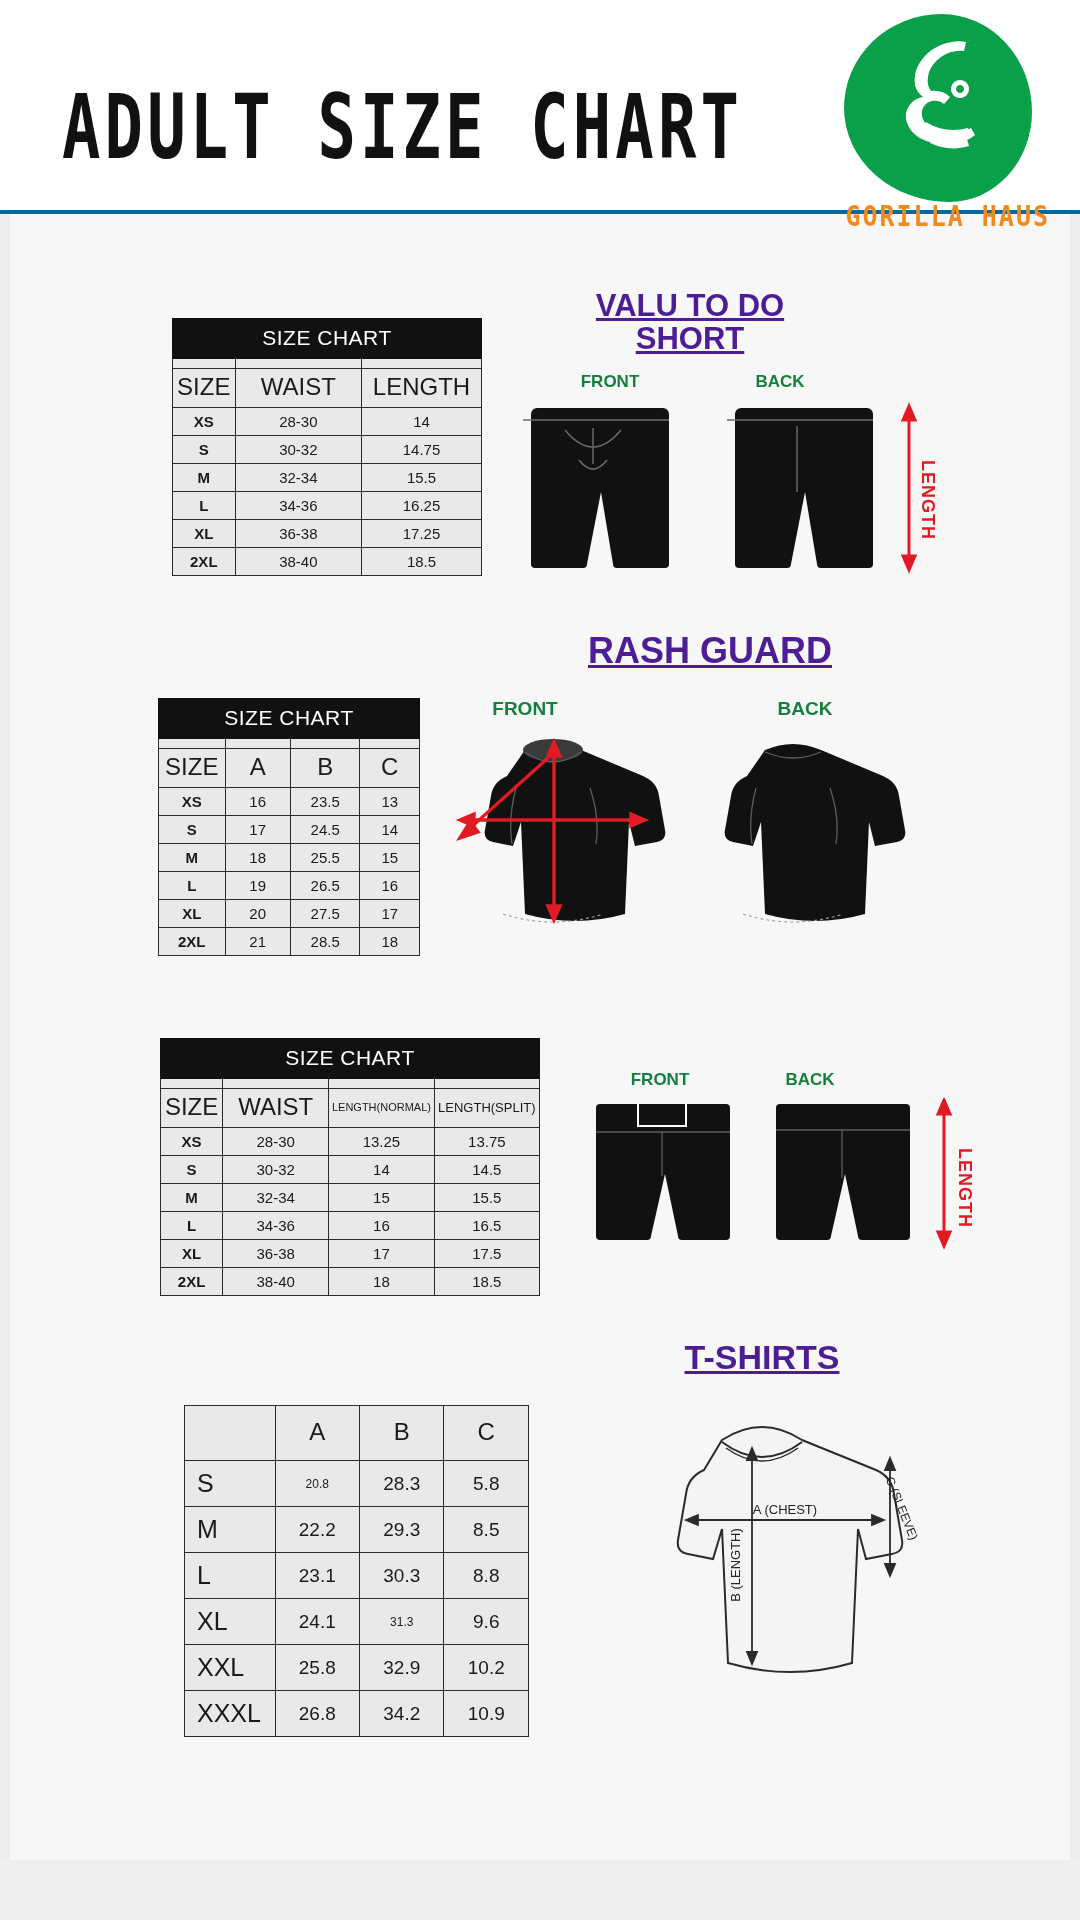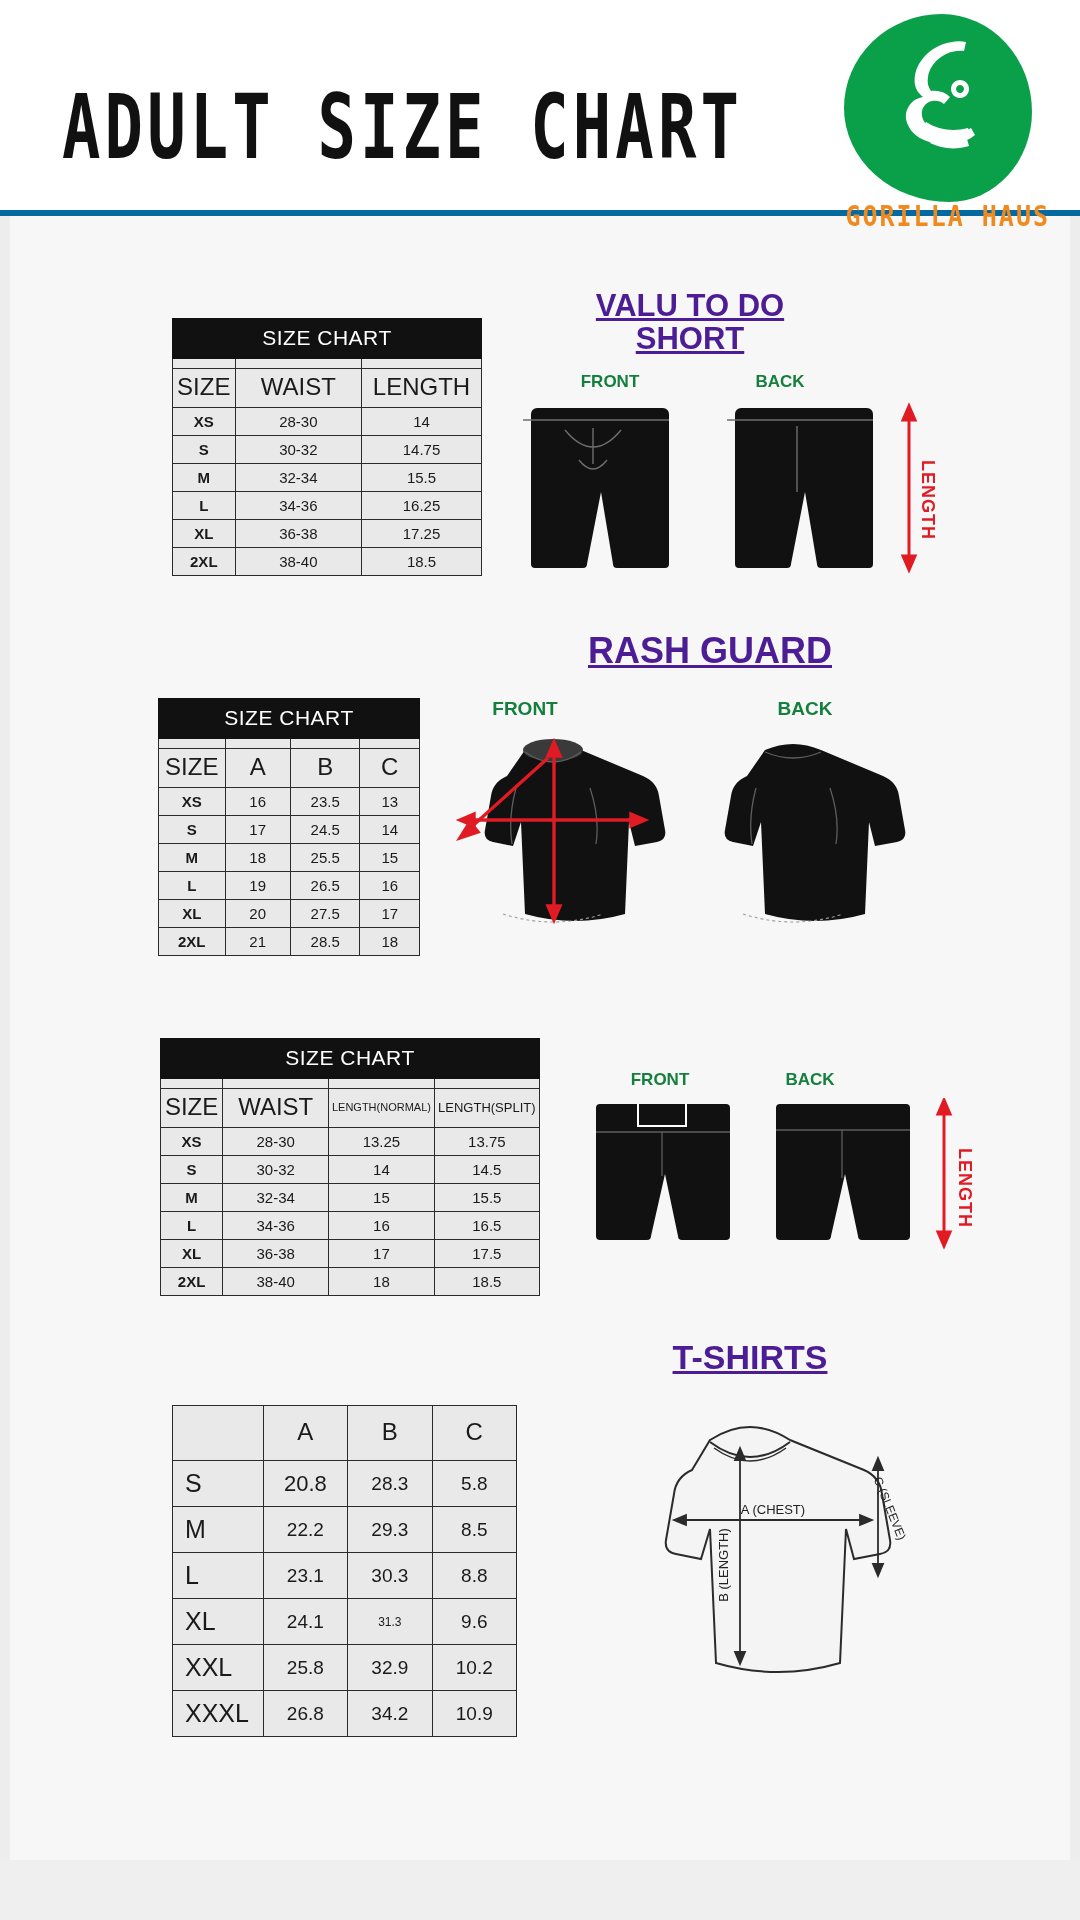--- a/index.html
+++ b/index.html
@@ -21,21 +21,21 @@
     background: #f7f7f7;
   }
 
   
   .header {
     position: absolute;
     left: 0; top: 0;
     width: 1080px;
     height: 210px;
     background: #ffffff;
-    border-bottom: 6px solid #0369a1;
+    border-bottom: 4px solid #0369a1;
   }
   .header-title {
     position: absolute;
     left: 62px;
     top: 74px;
     font-family: "DejaVu Sans Mono", monospace;
     font-weight: bold;
     font-size: 62px;
     letter-spacing: 4px;
     color: #111111;
@@ -427,36 +427,36 @@
 
       <g stroke="#e01b24" stroke-width="3" fill="#e01b24">
         <line x1="364" y1="12" x2="364" y2="138"></line>
         <polygon points="364,2 358,16 370,16"></polygon>
         <polygon points="364,148 358,134 370,134"></polygon>
       </g>
     </svg>
     <div class="red-arrow-label" style="left:975px; top:128px; transform:rotate(90deg); transform-origin:left top;">LENGTH</div>
   </div>
 
-  <div class="section" style="left:0; top:1340px; width:868px; height:420px;">
+  <div class="section" style="left:12px; top:1340px; width:868px; height:420px;">
 
     <div class="prod-title" style="position:absolute; left:620px; top:0px; width:260px; font-size:34px;">T-SHIRTS</div>
 
     <div style="position:absolute; left:172px; top:65px;">
       <table class="sizechart" style="width:345px;">
         <tbody>
             <tr class="hdr-row">
           <td style="width:90px; height:44px;"></td>
           <td style="width:85px;">A</td>
           <td style="width:85px;">B</td>
           <td style="width:85px;">C</td>
         </tr>
         <tr class="data-row" style="height:46px;">
           <td style="font-size:25px; text-align:left; padding-left:12px;">S</td>
-          <td style="font-size:22px;">20.8</td>
+          <td style="font-size:12px;">20.8</td>
           <td style="font-size:19px;">28.3</td>
           <td style="font-size:19px;">5.8</td>
         </tr>
         <tr class="data-row" style="height:46px;">
           <td style="font-size:25px; text-align:left; padding-left:12px;">M</td>
           <td style="font-size:19px;">22.2</td>
           <td style="font-size:19px;">29.3</td>
           <td style="font-size:19px;">8.5</td>
         </tr>
         <tr class="data-row" style="height:46px;">

